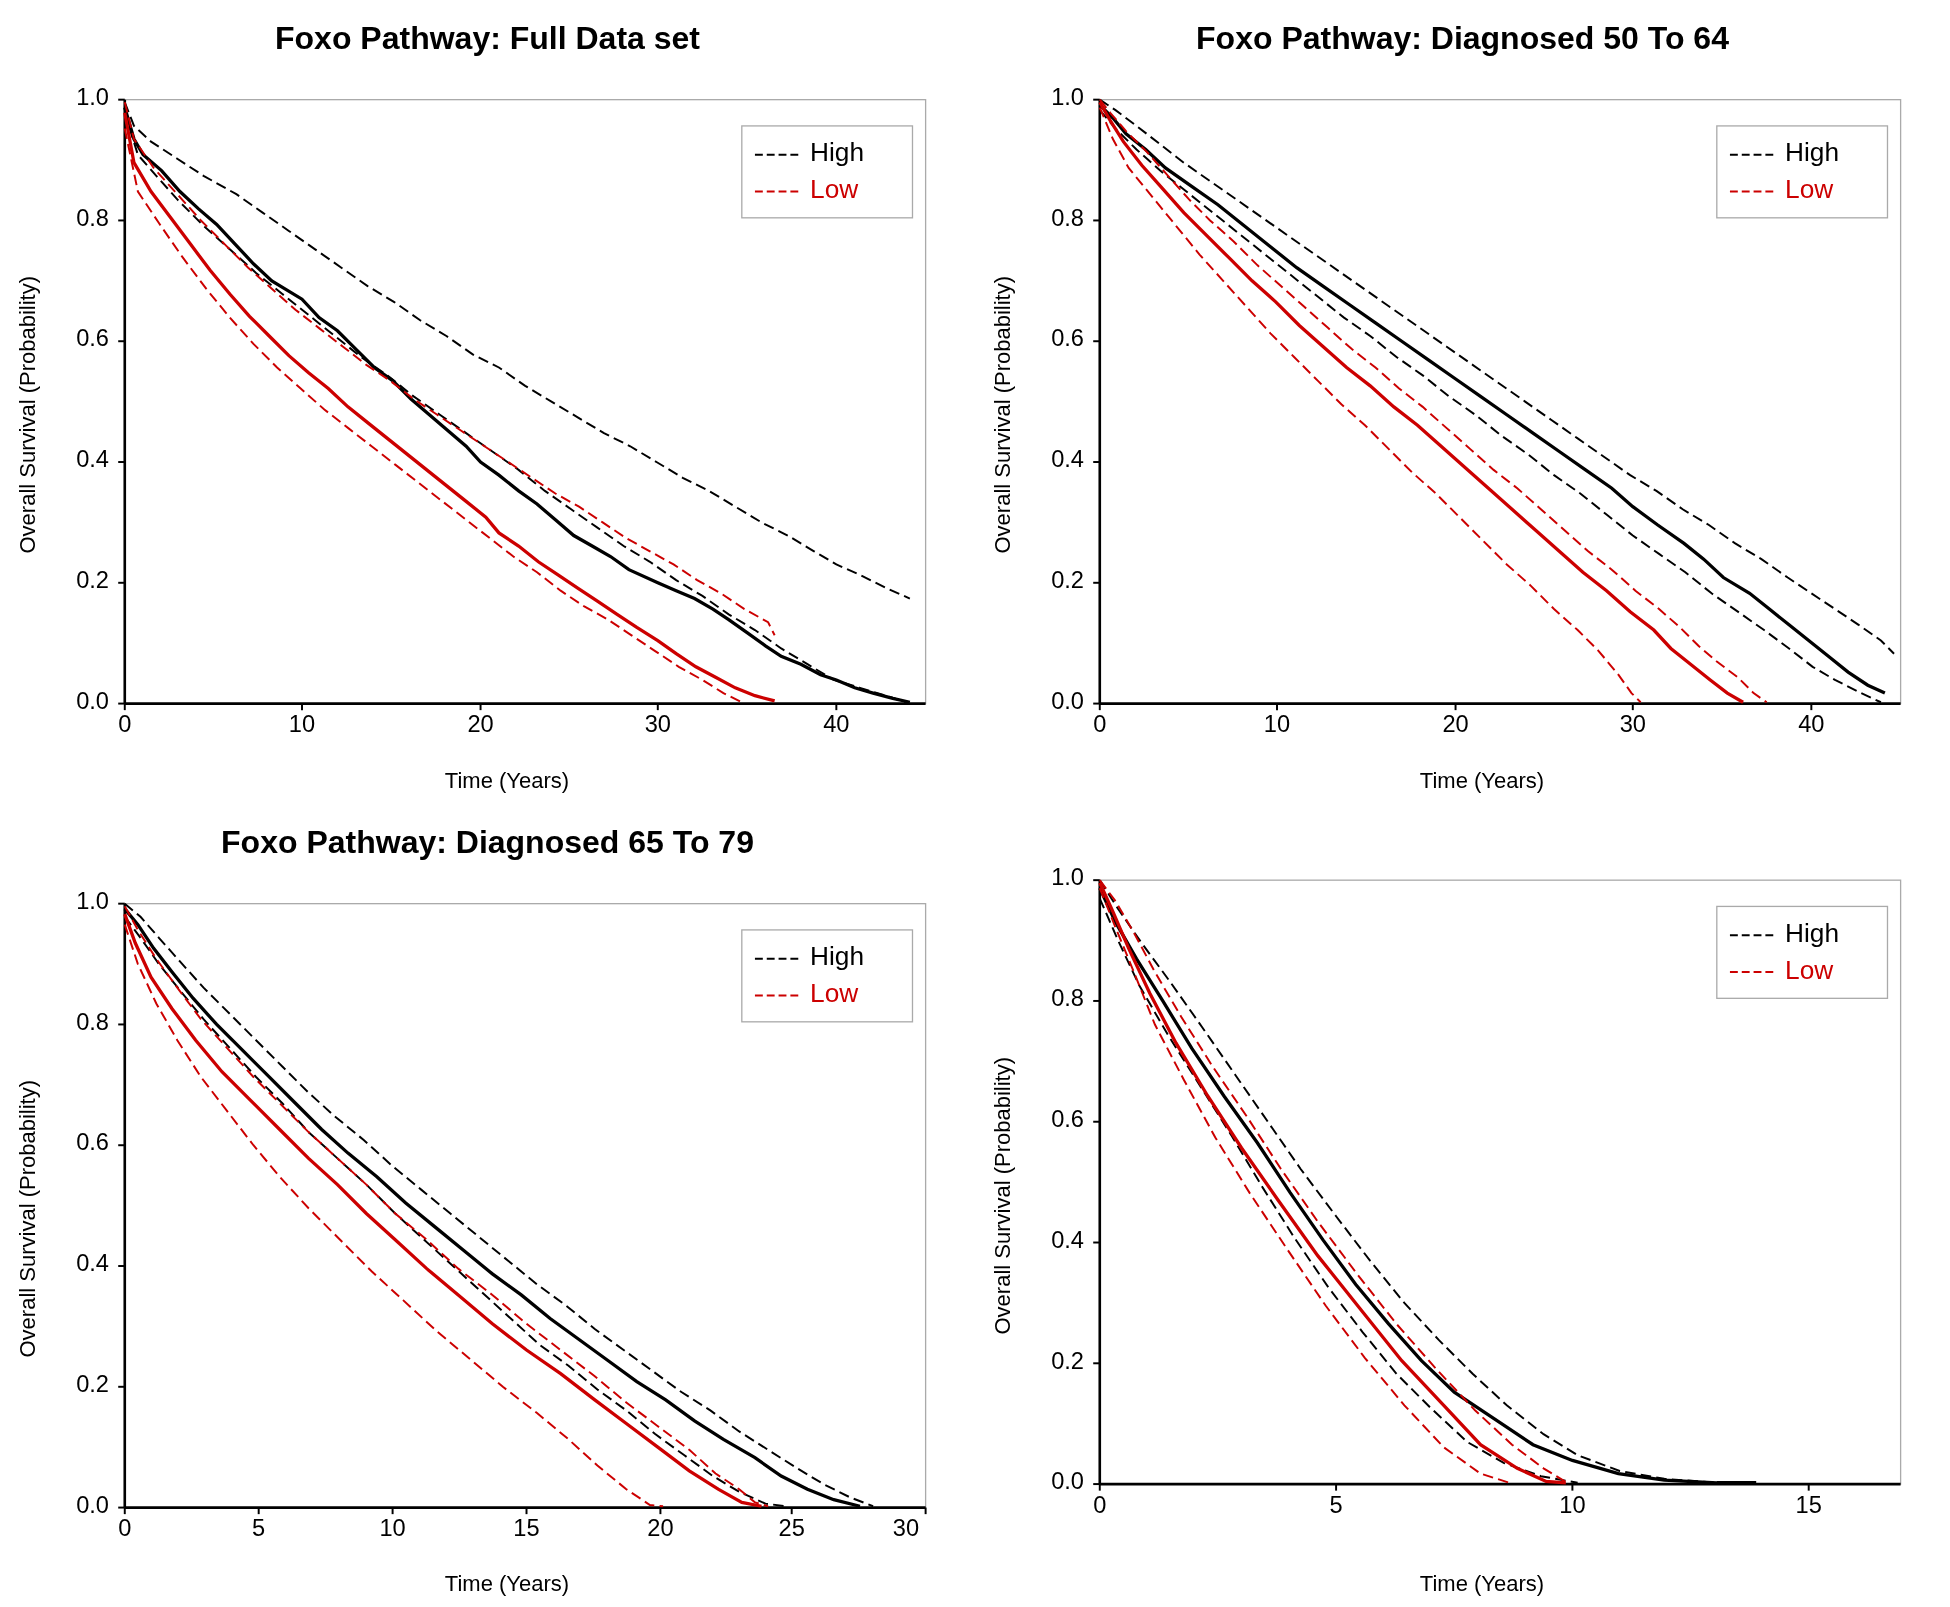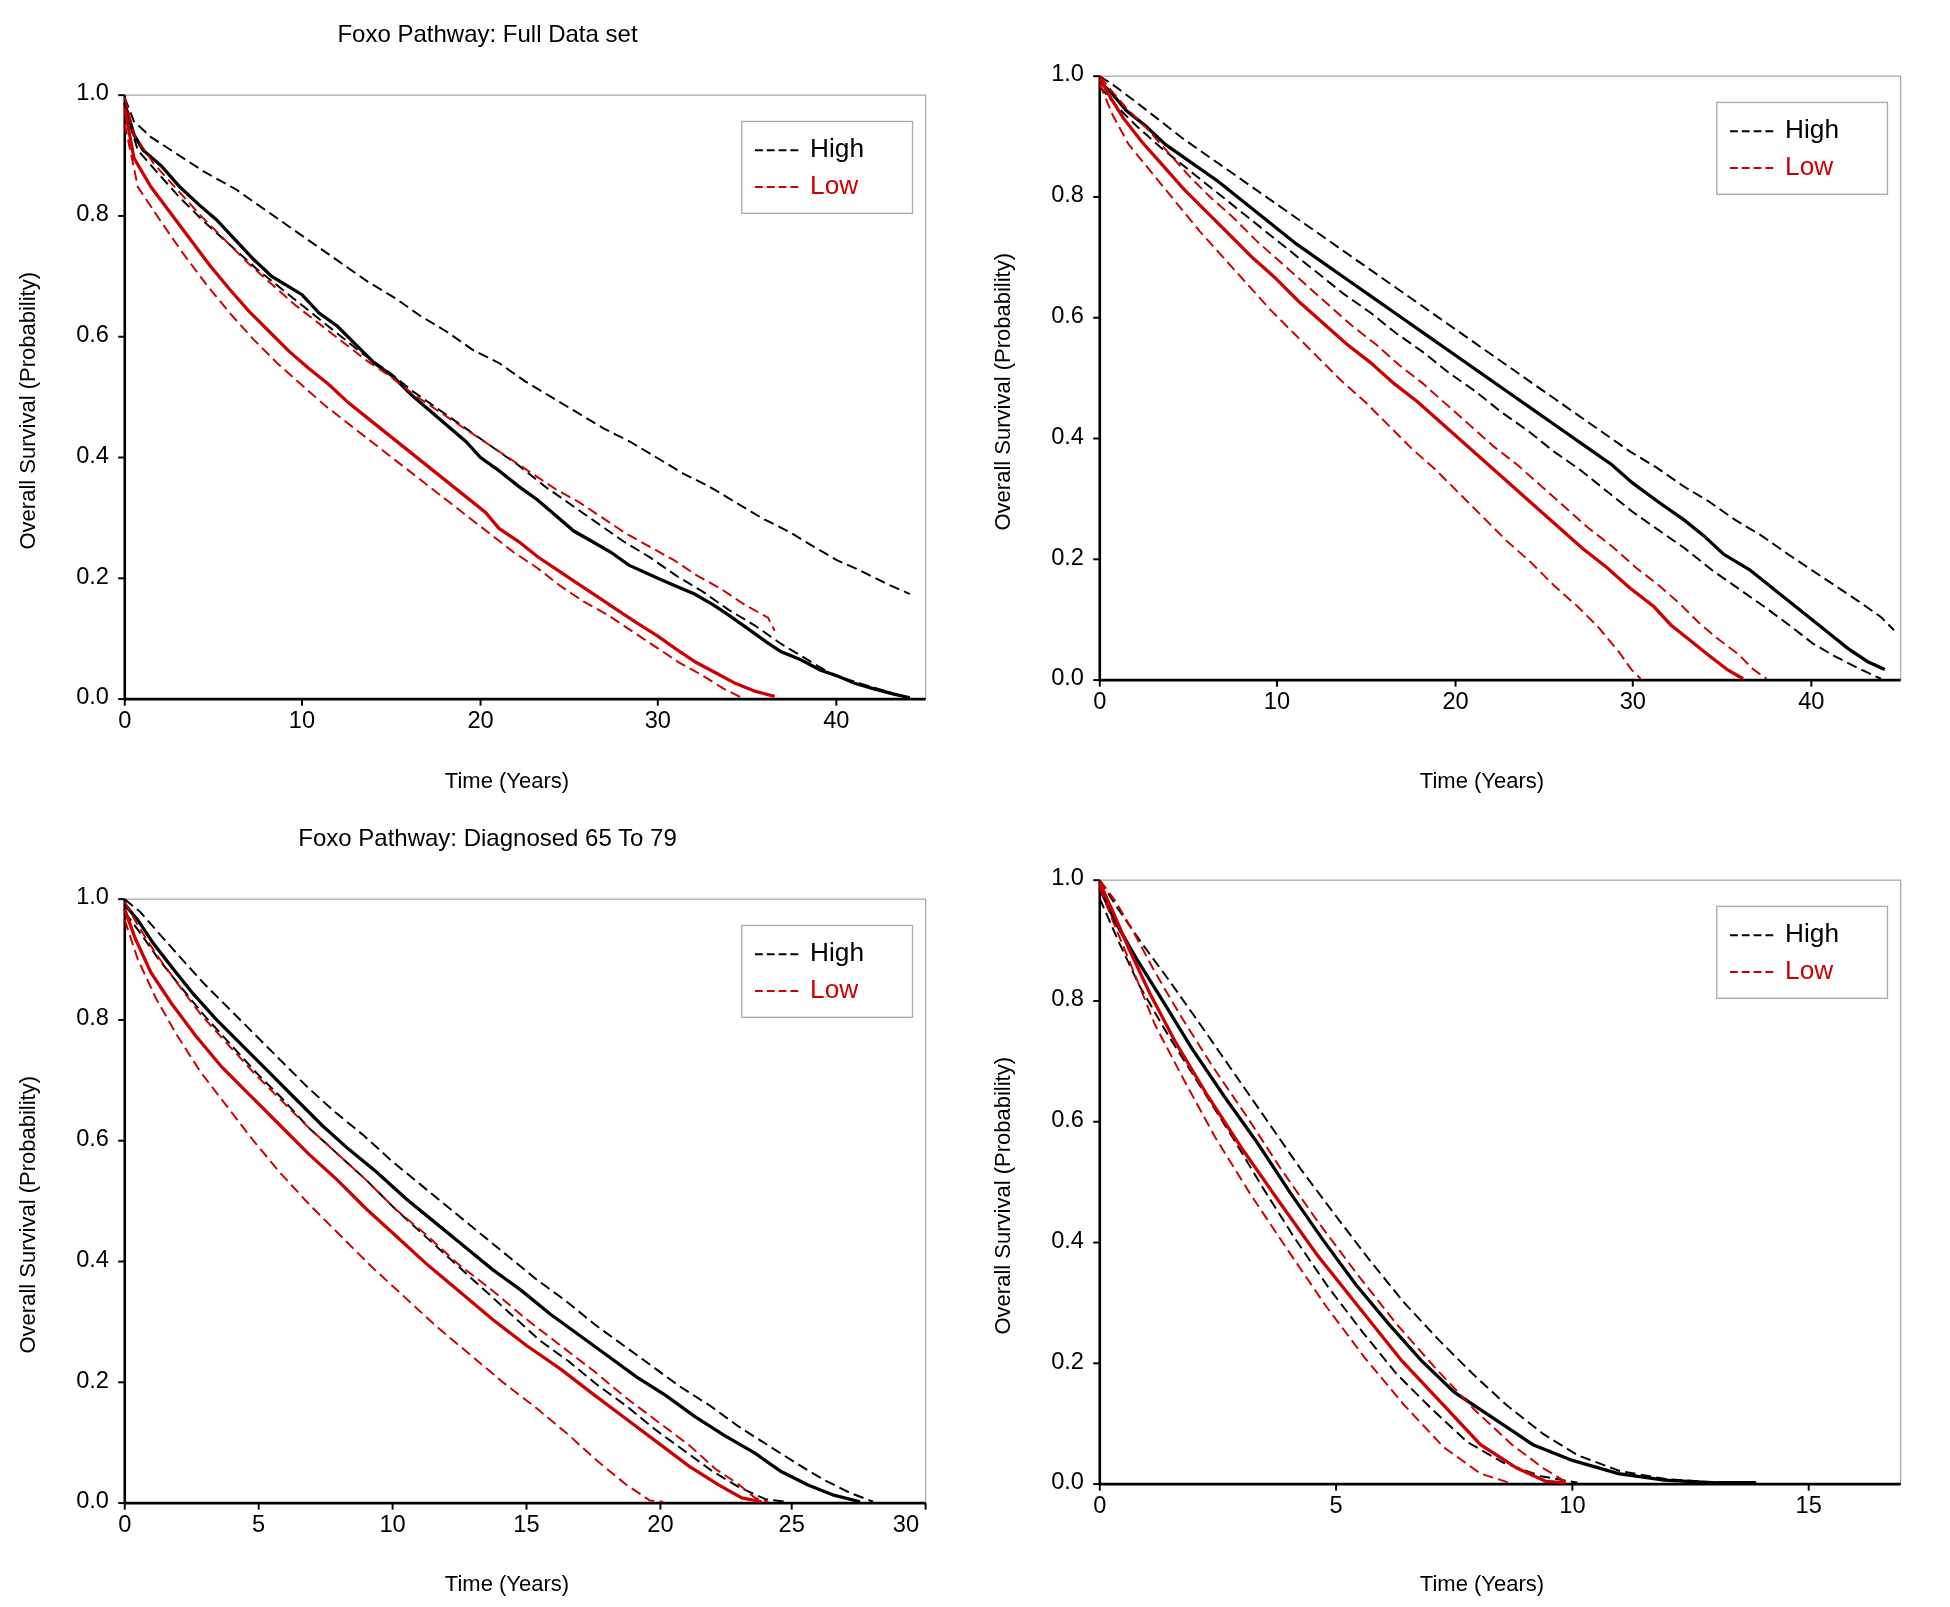--- a/index.html
+++ b/index.html
@@ -13,22 +13,22 @@
       grid-template-rows: 1fr 1fr;
     }
     .chart-container {
       position: relative;
       display: flex;
       flex-direction: column;
       align-items: center;
       padding: 20px 10px 10px 10px;
     }
     .chart-title {
-      font-size: 24px;
-      font-weight: normal;
+      font-size: 32px;
+      font-weight: bold;
       text-align: right;
       margin-bottom: 10px;
       color: #000;
     }
     svg {
       width: 100%;
       height: 100%;
     }
     .x-label {
       font-size: 22px;
@@ -94,20 +94,21 @@
         <text x="582" y="67" font-size="20" fill="#000">High</text>
         <line x1="540" y1="90" x2="575" y2="90" stroke="#cc0000" stroke-width="1.5" stroke-dasharray="6,3"></line>
         <text x="582" y="95" font-size="20" fill="#cc0000">Low</text>
       </svg>
     </div>
   </div>
   <div class="x-label">Time (Years)</div>
 </div>
 
 <div class="chart-container">
+  <div class="chart-title">Foxo Pathway: Diagnosed 50 To 64</div>
   <div style="display:flex;width:100%;flex:1;align-items:stretch;">
     <div style="writing-mode:vertical-rl;transform:rotate(180deg);font-size:22px;color:#000;text-align:center;padding:0 5px;white-space:nowrap;">Overall Survival (Probability)</div>
     <div style="flex:1;position:relative;">
       <svg viewBox="0 0 700 520" xmlns="http://www.w3.org/2000/svg">
         <rect x="60" y="20" width="610" height="460" fill="white" stroke="#aaa" stroke-width="1"></rect>
         <line x1="60" y1="20" x2="60" y2="480" stroke="#000" stroke-width="2"></line>
         <line x1="60" y1="480" x2="670" y2="480" stroke="#000" stroke-width="2"></line>
         <line x1="55" y1="480" x2="60" y2="480" stroke="#000" stroke-width="1.5"></line>
         <text x="48" y="484" text-anchor="end" font-size="18" fill="#000">0.0</text>
         <line x1="55" y1="388" x2="60" y2="388" stroke="#000" stroke-width="1.5"></line>

